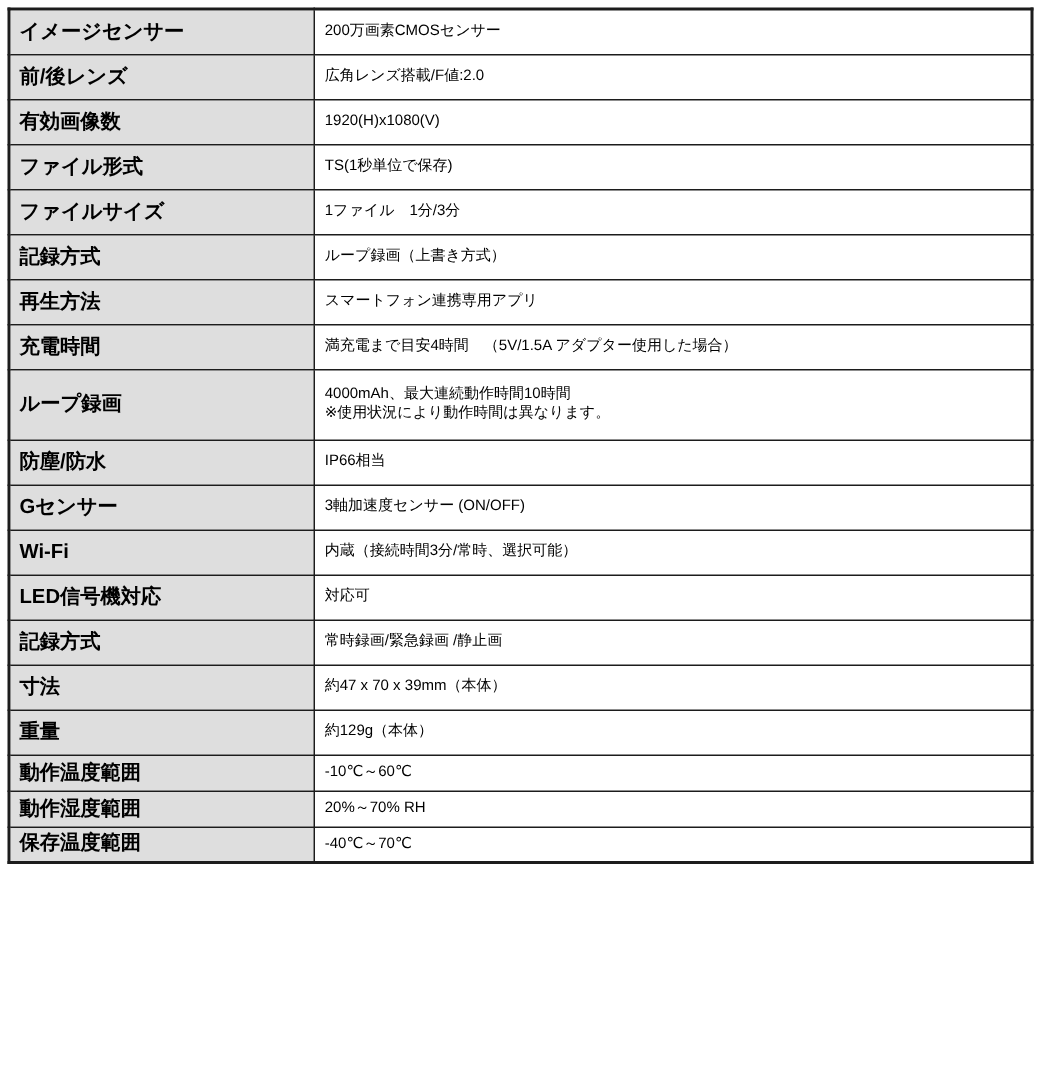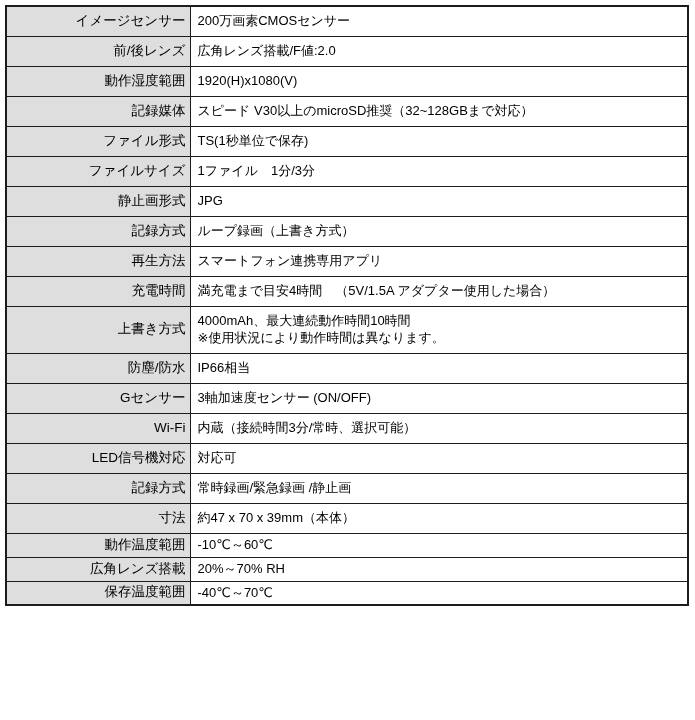--- a/index.html
+++ b/index.html
@@ -33,36 +33,36 @@
   .spec-table th,
   .spec-table td{
     border:1px solid var(--border-color);
     vertical-align:middle;
     font-size:13.5px;
     line-height:1.25;
     overflow:hidden;
     white-space:nowrap;
   }
   .spec-table th.label-cell{
-    width:184px;
+    width:203px;
     background:var(--header-bg);
-    text-align:right;
-    font-weight:normal;
+    text-align:left;
+    font-weight:bold;
     padding:2px 4px 2px 6px;
   }
   .spec-table td.value-cell{
     background:var(--value-bg);
     padding:2px 4px 2px 7px;
     font-weight:normal;
   }
   .value-main{
-    font-size:13px;
+    font-size:10px;
   }
   .value-note{
-    font-size:13px;
+    font-size:10px;
     margin-top:1px;
   }
 </style>
 </head>
 <body>
 
 <div class="page">
   <table class="spec-table">
     <tbody>
   <tr>
@@ -75,59 +75,45 @@
 
   <tr>
     <th class="label-cell">前/後レンズ</th>
     <td class="value-cell">
       <div class="value-main">広角レンズ搭載/F値:2.0</div>
 
     </td>
   </tr>
 
   <tr>
-    <th class="label-cell">動作湿度範囲</th>
+    <th class="label-cell">有効画像数</th>
     <td class="value-cell">
       <div class="value-main">1920(H)x1080(V)</div>
 
     </td>
   </tr>
 
 
-  <tr>
-    <th class="label-cell">記録媒体</th>
-    <td class="value-cell">
-      <div class="value-main">スピード V30以上のmicroSD推奨（32~128GBまで対応）</div>
-
-    </td>
-  </tr>
 
   <tr>
     <th class="label-cell">ファイル形式</th>
     <td class="value-cell">
       <div class="value-main">TS(1秒単位で保存)</div>
 
     </td>
   </tr>
 
   <tr>
     <th class="label-cell">ファイルサイズ</th>
     <td class="value-cell">
       <div class="value-main">1ファイル　1分/3分</div>
 
     </td>
   </tr>
 
-  <tr>
-    <th class="label-cell">静止画形式</th>
-    <td class="value-cell">
-      <div class="value-main">JPG</div>
-
-    </td>
-  </tr>
 
   <tr>
     <th class="label-cell">記録方式</th>
     <td class="value-cell">
       <div class="value-main">ループ録画（上書き方式）</div>
 
     </td>
   </tr>
 
   <tr>
@@ -140,21 +126,21 @@
 
   <tr>
     <th class="label-cell">充電時間</th>
     <td class="value-cell">
       <div class="value-main">満充電まで目安4時間　（5V/1.5A アダプター使用した場合）</div>
 
     </td>
   </tr>
 
   <tr class="row-multiline">
-    <th class="label-cell">上書き方式</th>
+    <th class="label-cell">ループ録画</th>
     <td class="value-cell">
       <div class="value-main">4000mAh、最大連続動作時間10時間</div>
       <div class="value-note">※使用状況により動作時間は異なります。</div>
     </td>
   </tr>
 
   <tr>
     <th class="label-cell">防塵/防水</th>
     <td class="value-cell">
       <div class="value-main">IP66相当</div>
@@ -196,31 +182,38 @@
 
 
   <tr>
     <th class="label-cell">寸法</th>
     <td class="value-cell">
       <div class="value-main">約47 x 70 x 39mm（本体）</div>
 
     </td>
   </tr>
 
+  <tr>
+    <th class="label-cell">重量</th>
+    <td class="value-cell">
+      <div class="value-main">約129g（本体）</div>
+
+    </td>
+  </tr>
 
   <tr>
     <th class="label-cell">動作温度範囲</th>
     <td class="value-cell">
       <div class="value-main">-10℃～60℃</div>
 
     </td>
   </tr>
 
   <tr>
-    <th class="label-cell">広角レンズ搭載</th>
+    <th class="label-cell">動作湿度範囲</th>
     <td class="value-cell">
       <div class="value-main">20%～70% RH</div>
 
     </td>
   </tr>
 
   <tr>
     <th class="label-cell">保存温度範囲</th>
     <td class="value-cell">
       <div class="value-main">-40℃～70℃</div>

